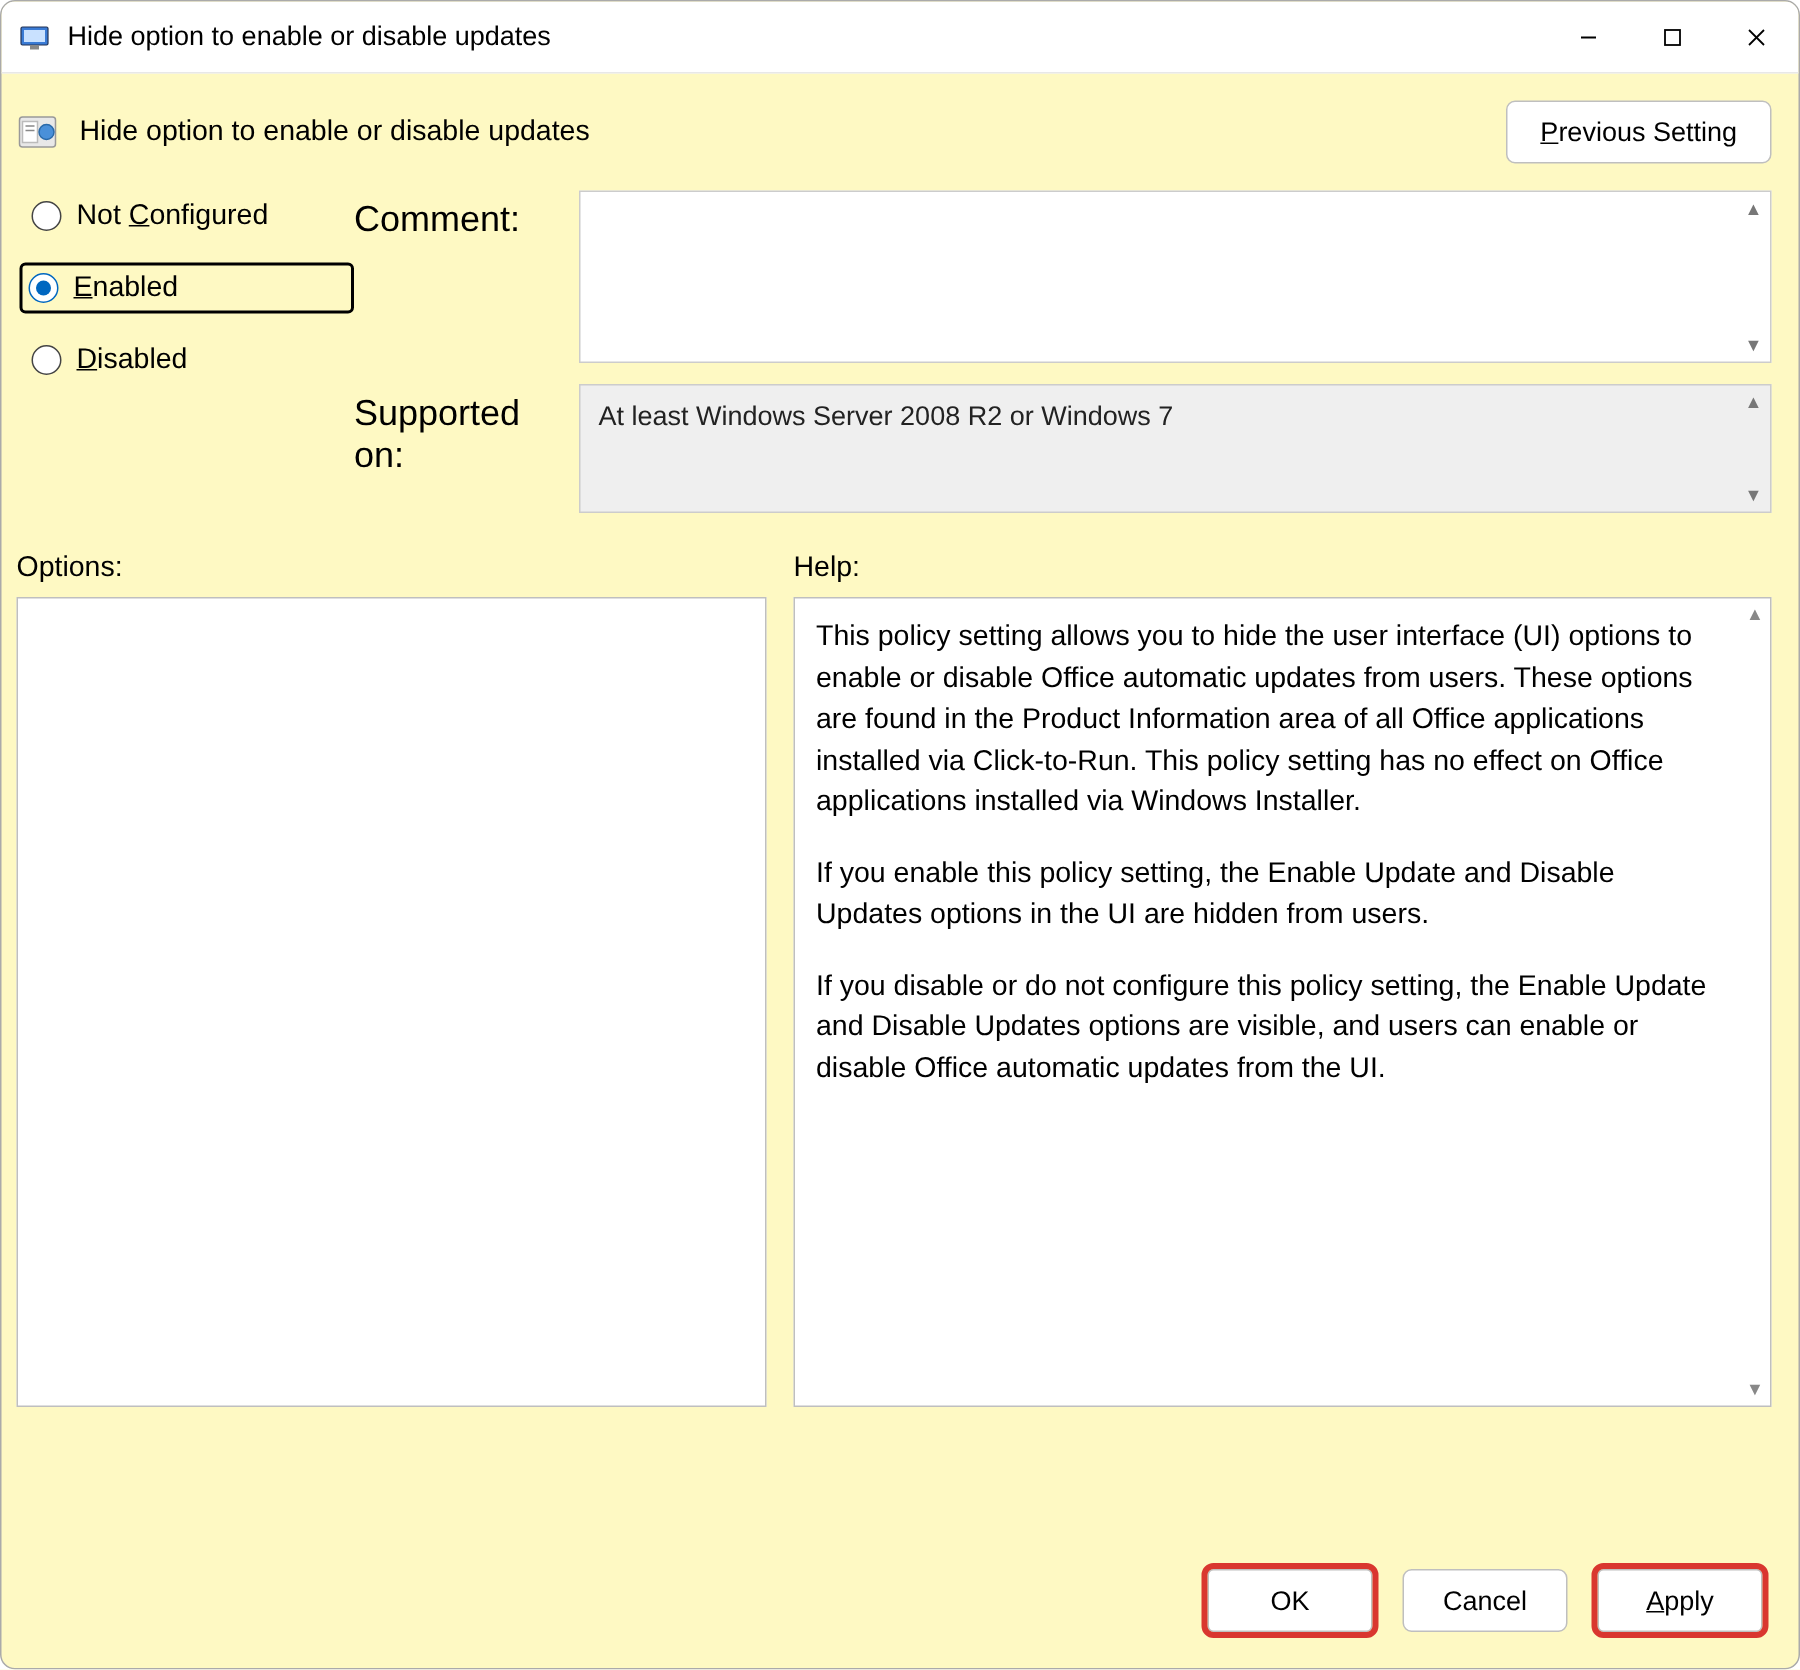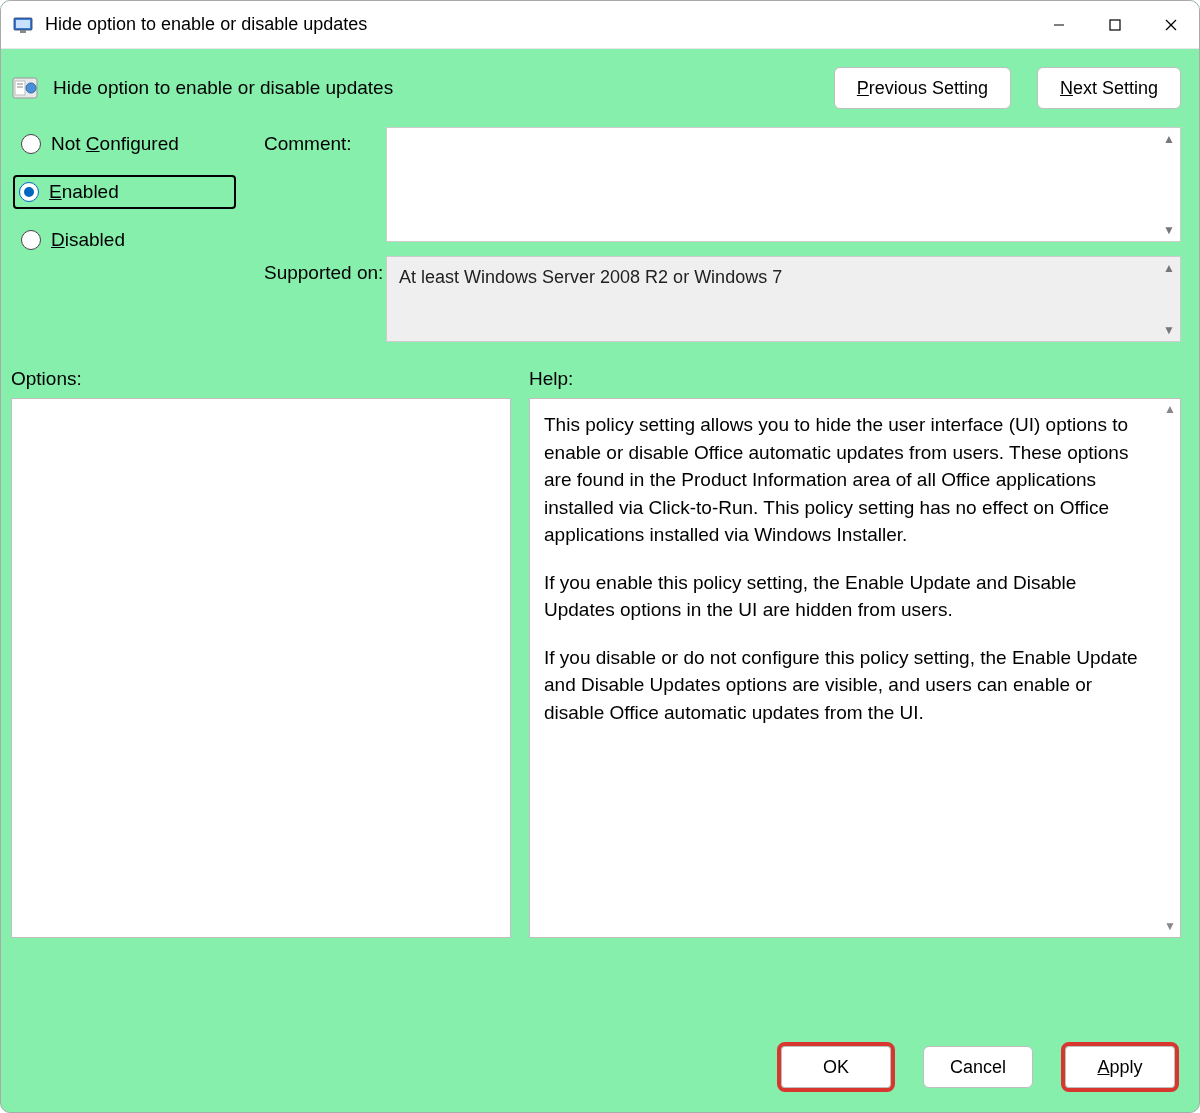--- a/index.html
+++ b/index.html
@@ -11,21 +11,21 @@
     background: #fff;
     width: 1200px;
     height: 1113px;
     overflow: hidden;
   }
   .window {
     width: 1200px;
     height: 1113px;
     border: 1px solid #aaa;
     border-radius: 10px;
-    background: #86efac;
+    background: #fef9c3;
     display: flex;
     flex-direction: column;
     overflow: hidden;
     position: relative;
   }
   
   .titlebar {
     height: 48px;
     background: #fff;
     display: flex;
@@ -69,21 +69,20 @@
     background: #fff;
     border: 1px solid #bfbfbf;
     border-radius: 6px;
     height: 42px;
     min-width: 100px;
     padding: 0 22px;
     font-size: 18px;
     font-family: inherit;
     cursor: pointer;
     color:#000;
-    margin-left:12px;
   }
   .btn .accel { text-decoration: underline; }
 
   
   .upper {
     display: grid;
     grid-template-columns: 215px 150px 1fr;
     padding: 0 18px 8px 20px;
     column-gap: 0;
     align-items: start;
@@ -110,23 +109,22 @@
   }
   .radio-item.highlighted {
     border:2px solid #000000;
     border-radius:4px;
     padding:4px 10px 4px 4px;
     margin-left:-8px;
   }
   .lbltxt .accel { text-decoration: underline; }
 
   .fieldlabel {
-    font-size:19px;
+    font-size:24px;
     padding-top:6px;
-    margin-left:28px;
   }
   .comment-box {
     background:#fff;
     border:1px solid #ccc;
     height:115px;
     position:relative;
   }
   .supported-box {
     background:#efefef;
     border:1px solid #ccc;
@@ -230,23 +228,20 @@
         <rect x="1" y="3" width="24" height="20" rx="2" fill="#e8e8e8" stroke="#999"></rect>
         <rect x="3" y="6" width="10" height="14" fill="#fff" stroke="#bbb"></rect>
         <line x1="5" y1="9" x2="11" y2="9" stroke="#888"></line>
         <line x1="5" y1="12" x2="11" y2="12" stroke="#888"></line>
         <circle cx="19" cy="13" r="5" fill="#4a90d9" stroke="#2a6aa9"></circle>
       </svg>
     </span>
     <div class="policy-title">Hide option to enable or disable updates</div>
     <button class="btn">
       <span class="accel">P</span><span>revious Setting</span>
-    </button>
-    <button class="btn">
-      <span class="accel">N</span><span>ext Setting</span>
     </button>
   </div>
 
   <div class="upper">
 
     <div class="radiogroup" style="grid-row:1 / span 2;">
       <div class="radio-item">
         <span class="radio-circle"></span>
         <span class="lbltxt"><span>Not </span><span class="accel">C</span><span>onfigured</span></span>
       </div>

